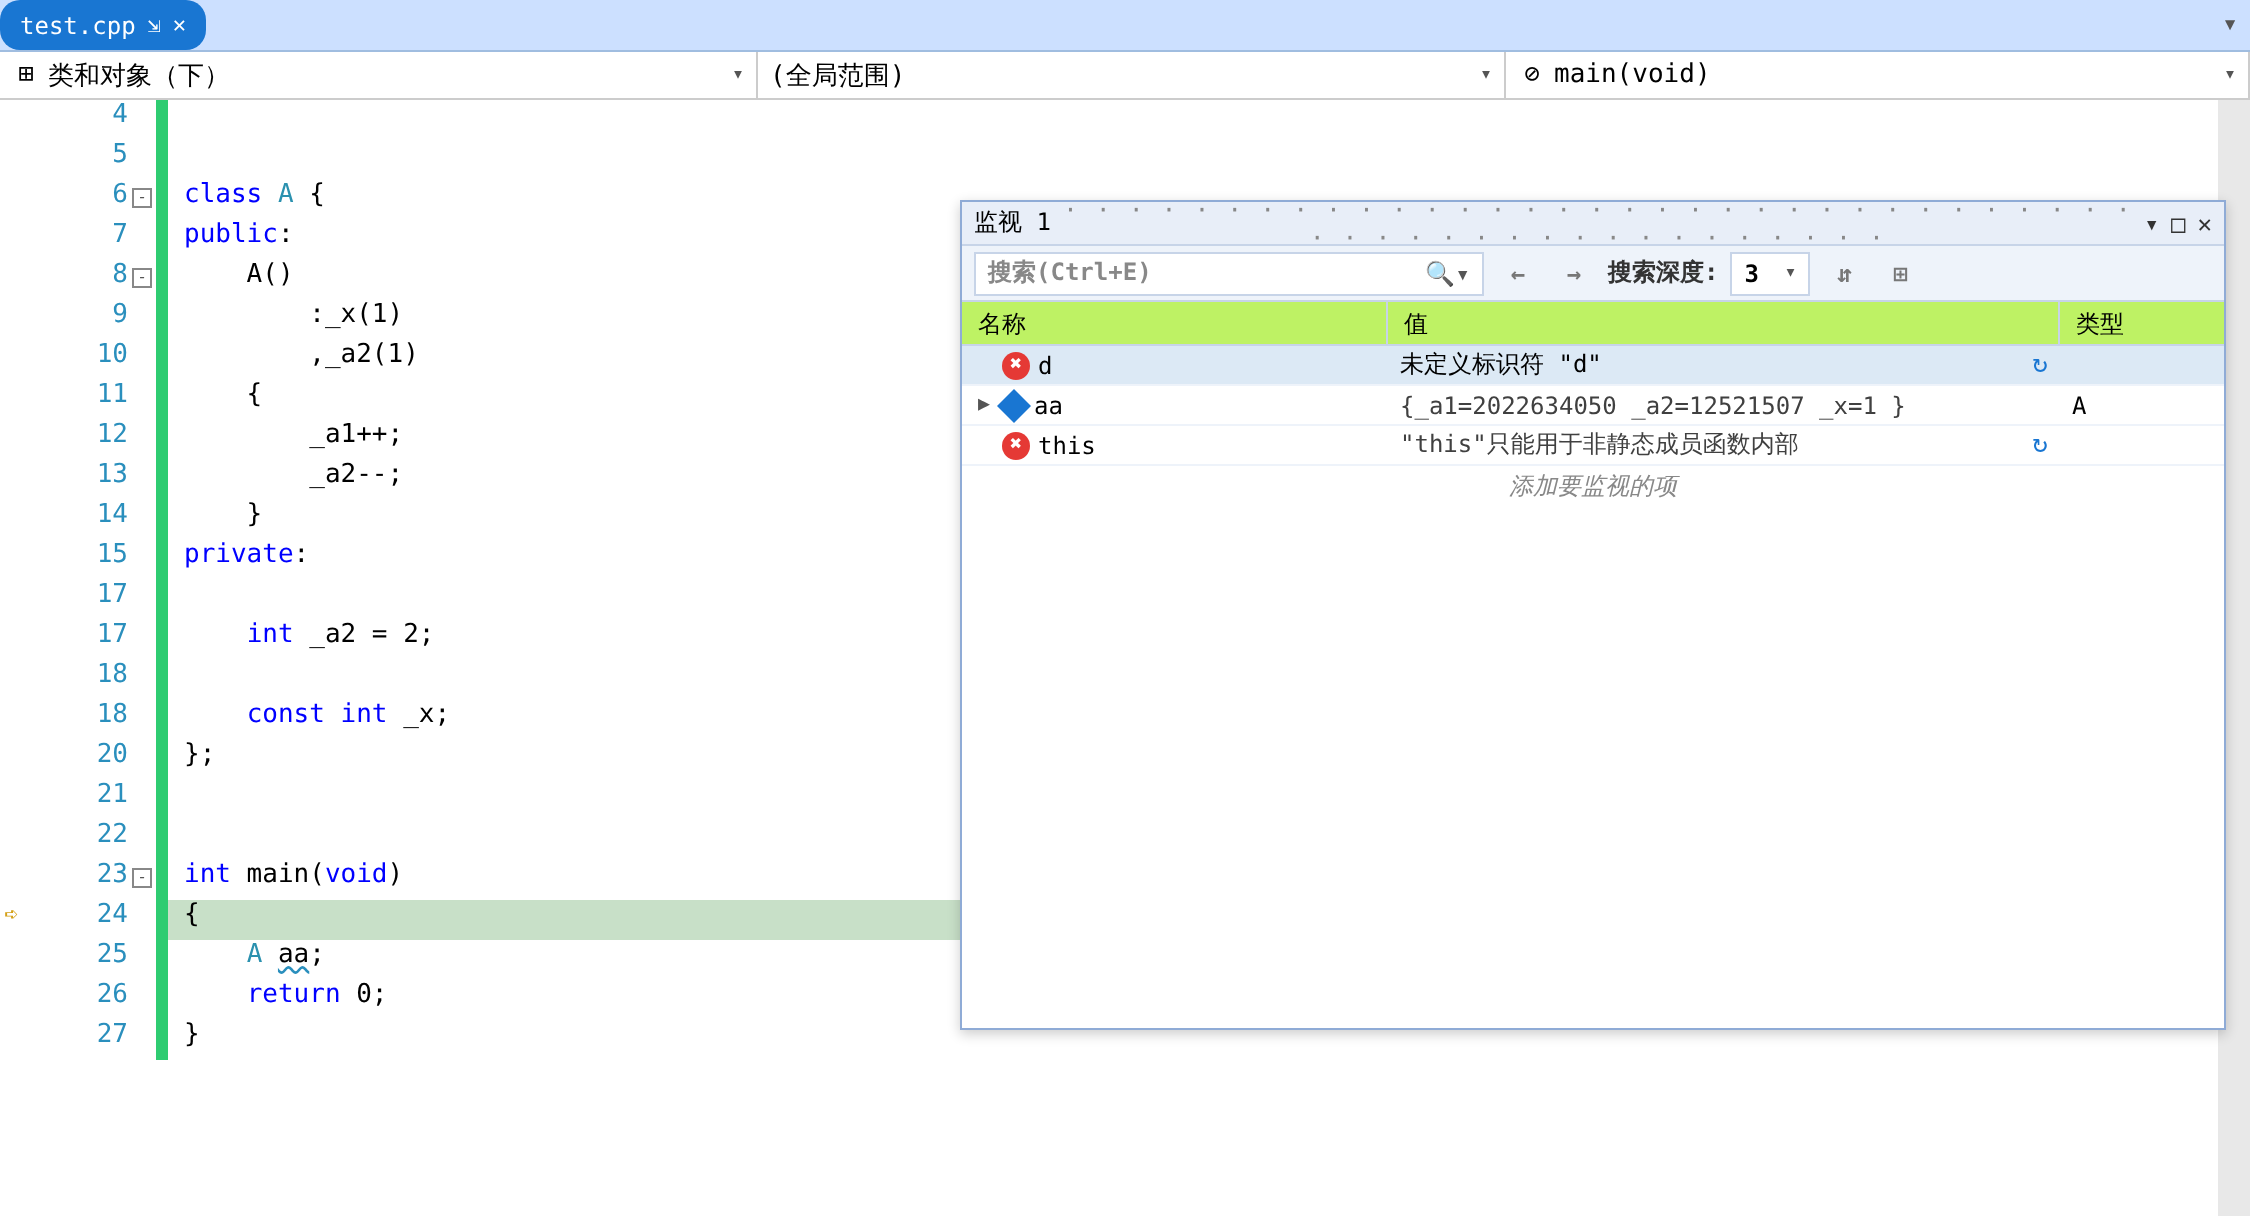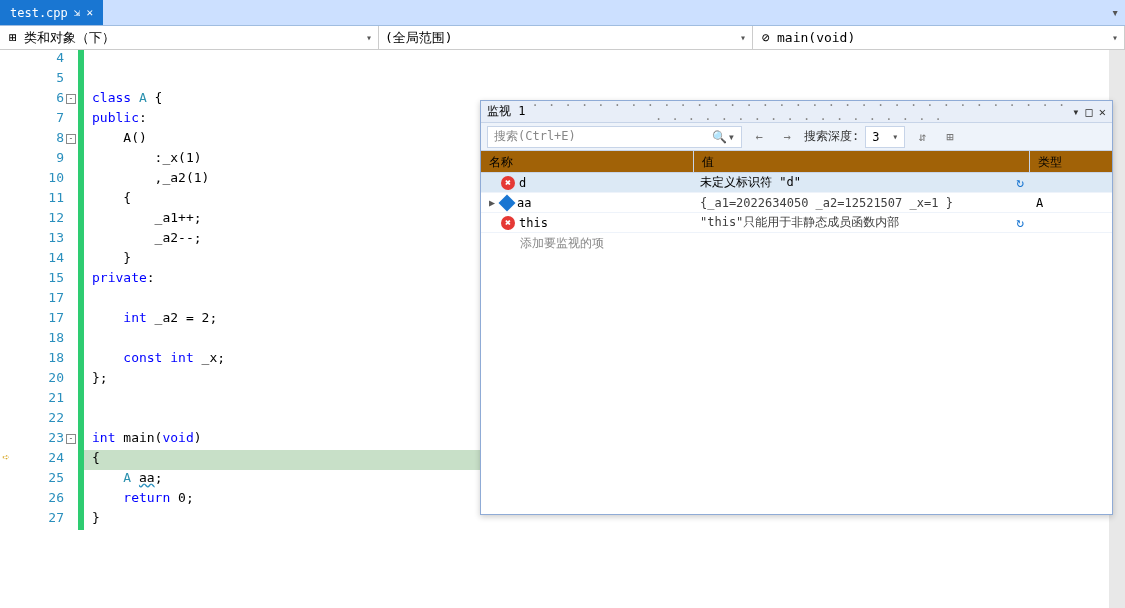--- a/index.html
+++ b/index.html
@@ -21,20 +21,21 @@
   position: relative;
 }
 .tab {
   background: #1976d2;
   color: #fff;
   padding: 4px 10px;
   display: flex;
   align-items: center;
   gap: 6px;
   font-size: 12px;
+  border-radius: 10px;
 }
 .tab .pin, .tab .close { font-size: 11px; cursor: pointer; }
 .tab-bar-right { margin-left: auto; display: flex; align-items: center; padding: 0 6px; color: #555; }
 .nav-row {
   display: flex;
   height: 24px;
   border-bottom: 1px solid #ccc;
   background: #f5f5f5;
 }
 .nav-combo {
@@ -127,39 +128,40 @@
 .watch-title .dots { color: #888; letter-spacing: 1px; flex: 1; text-align: center; }
 .watch-title .btns { display: flex; gap: 6px; color: #333; }
 .watch-toolbar {
   height: 28px;
   background: #eef3fa;
   display: flex;
   align-items: center;
   padding: 0 6px;
   gap: 6px;
   border-bottom: 1px solid #c7d4e8;
+  font-weight: bold;
 }
 .search-box {
   flex: 0 0 255px;
   height: 22px;
   background: #fff;
   border: 1px solid #c7d4e8;
   display: flex;
   align-items: center;
   padding: 0 6px;
   color: #888;
 }
 .search-box .mag { margin-left: auto; color: #555; }
 .tb-btn { width: 22px; height: 22px; display: flex; align-items: center; justify-content: center; color: #777; border: 1px solid transparent; }
 .depth-label { color: #333; }
 .depth-val { width: 40px; height: 22px; background: #fff; border: 1px solid #c7d4e8; display: flex; align-items: center; padding: 0 6px; }
 .watch-header {
   display: flex;
   height: 22px;
-  background: #a16207;
+  background: #bef264;
   border-bottom: 1px solid #c7d4e8;
 }
 .wh-col { padding: 3px 8px; border-right: 1px solid #c7d4e8; }
 .wh-name { width: 213px; }
 .wh-val { width: 336px; }
 .wh-type { flex: 1; border-right: none; }
 .watch-body { flex: 1; background: #fff; overflow: auto; }
 .watch-row {
   display: flex;
   height: 20px;
@@ -175,21 +177,21 @@
 .ico-err {
   width: 14px; height: 14px; border-radius: 50%;
   background: #e53935; color: #fff; font-size: 10px; font-weight: bold;
   display: inline-flex; align-items: center; justify-content: center;
 }
 .ico-obj {
   width: 12px; height: 12px; background: #1976d2;
   transform: rotate(45deg); display: inline-block;
 }
 .refresh-ico { margin-left: auto; margin-right: 6px; color: #1976d2; font-size: 13px; }
-.placeholder-row { color: #888; padding: 2px 39px; }
+.placeholder-row { color: #888; font-style: italic; padding: 2px 39px; text-align: center; }
 .vs-scroll {
   position: absolute;
   right: 0; top: 50px; bottom: 0;
   width: 16px;
   background: #e8e8e8;
 }
 </style>
 </head>
 <body>
 

